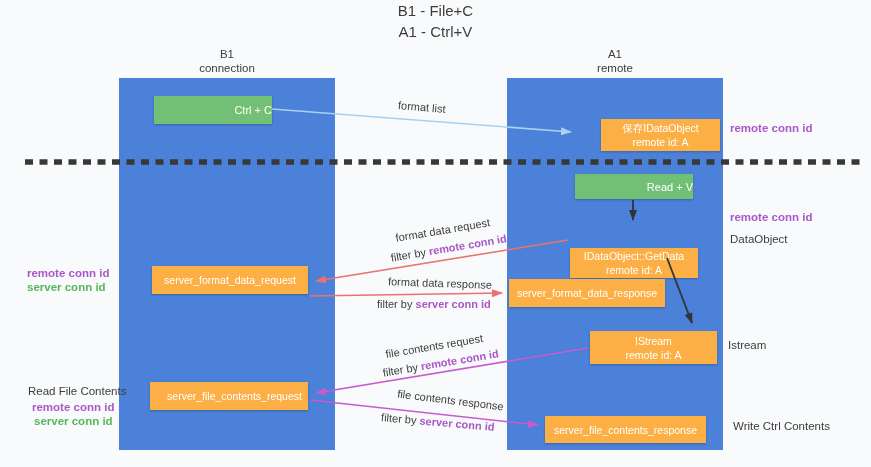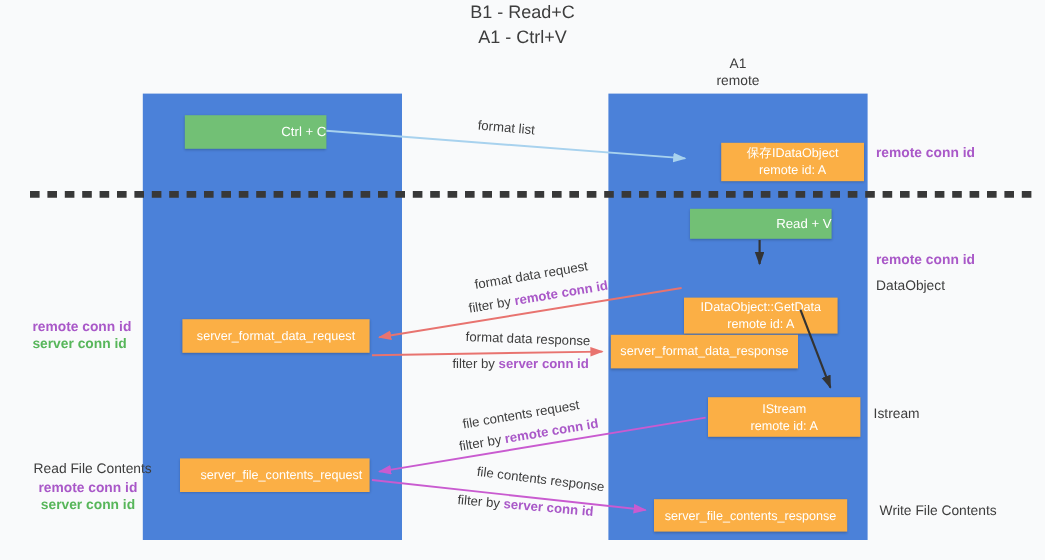--- a/index.html
+++ b/index.html
@@ -54,24 +54,28 @@
   .head-red   { fill:var(--arrow-red); }
   .head-mag   { fill:var(--arrow-mag); }
   .dash-line  { stroke:#383838; stroke-width:5.5; stroke-dasharray:8 6.5; }
 </style>
 </head>
 <body>
 
 <div class="canvas">
 
   <div class="title">
-    <div>B1 - Read+C</div>
+    <div>B1 - File+C</div>
     <div>A1 - Ctrl+V</div>
   </div>
 
+  <div class="col-header left">
+    <div>B1</div>
+    <div>connection</div>
+  </div>
   <div class="col-header right">
     <div>A1</div>
     <div>remote</div>
   </div>
 
   <div class="column left"></div>
   <div class="column right"></div>
 
   <div class="node green" style="left:154px; top:96px; width:118px; height:28px; font-size:11px;">
     <div>Ctrl + C</div>
@@ -131,21 +135,21 @@
 
   <div class="flow-label" style="left:397px; top:394px; transform:rotate(7deg);">file contents response</div>
   <div class="flow-label" style="left:381px; top:416px; transform:rotate(5deg);">
     <span>filter by </span><span class="hl">server conn id</span>
   </div>
 
   <div class="side-label purple" style="left:730px; top:122px;">remote conn id</div>
   <div class="side-label purple" style="left:730px; top:211px;">remote conn id</div>
   <div class="side-label" style="left:730px; top:233px;">DataObject</div>
   <div class="side-label" style="left:728px; top:339px;">Istream</div>
-  <div class="side-label" style="left:733px; top:420px;">Write File Contents</div>
+  <div class="side-label" style="left:733px; top:420px;">Write Ctrl Contents</div>
 
   <div class="side-label purple" style="left:27px; top:267px;">remote conn id</div>
   <div class="side-label green" style="left:27px; top:281px;">server conn id</div>
   <div class="side-label" style="left:28px; top:385px;">Read File Contents</div>
   <div class="side-label purple" style="left:32px; top:401px;">remote conn id</div>
   <div class="side-label green" style="left:34px; top:415px;">server conn id</div>
 
   <svg class="overlay" width="871" height="467" viewBox="0 0 871 467">
     <defs>
       <marker id="mBlue" markerWidth="12" markerHeight="10" refX="10" refY="4" orient="auto" markerUnits="userSpaceOnUse">

